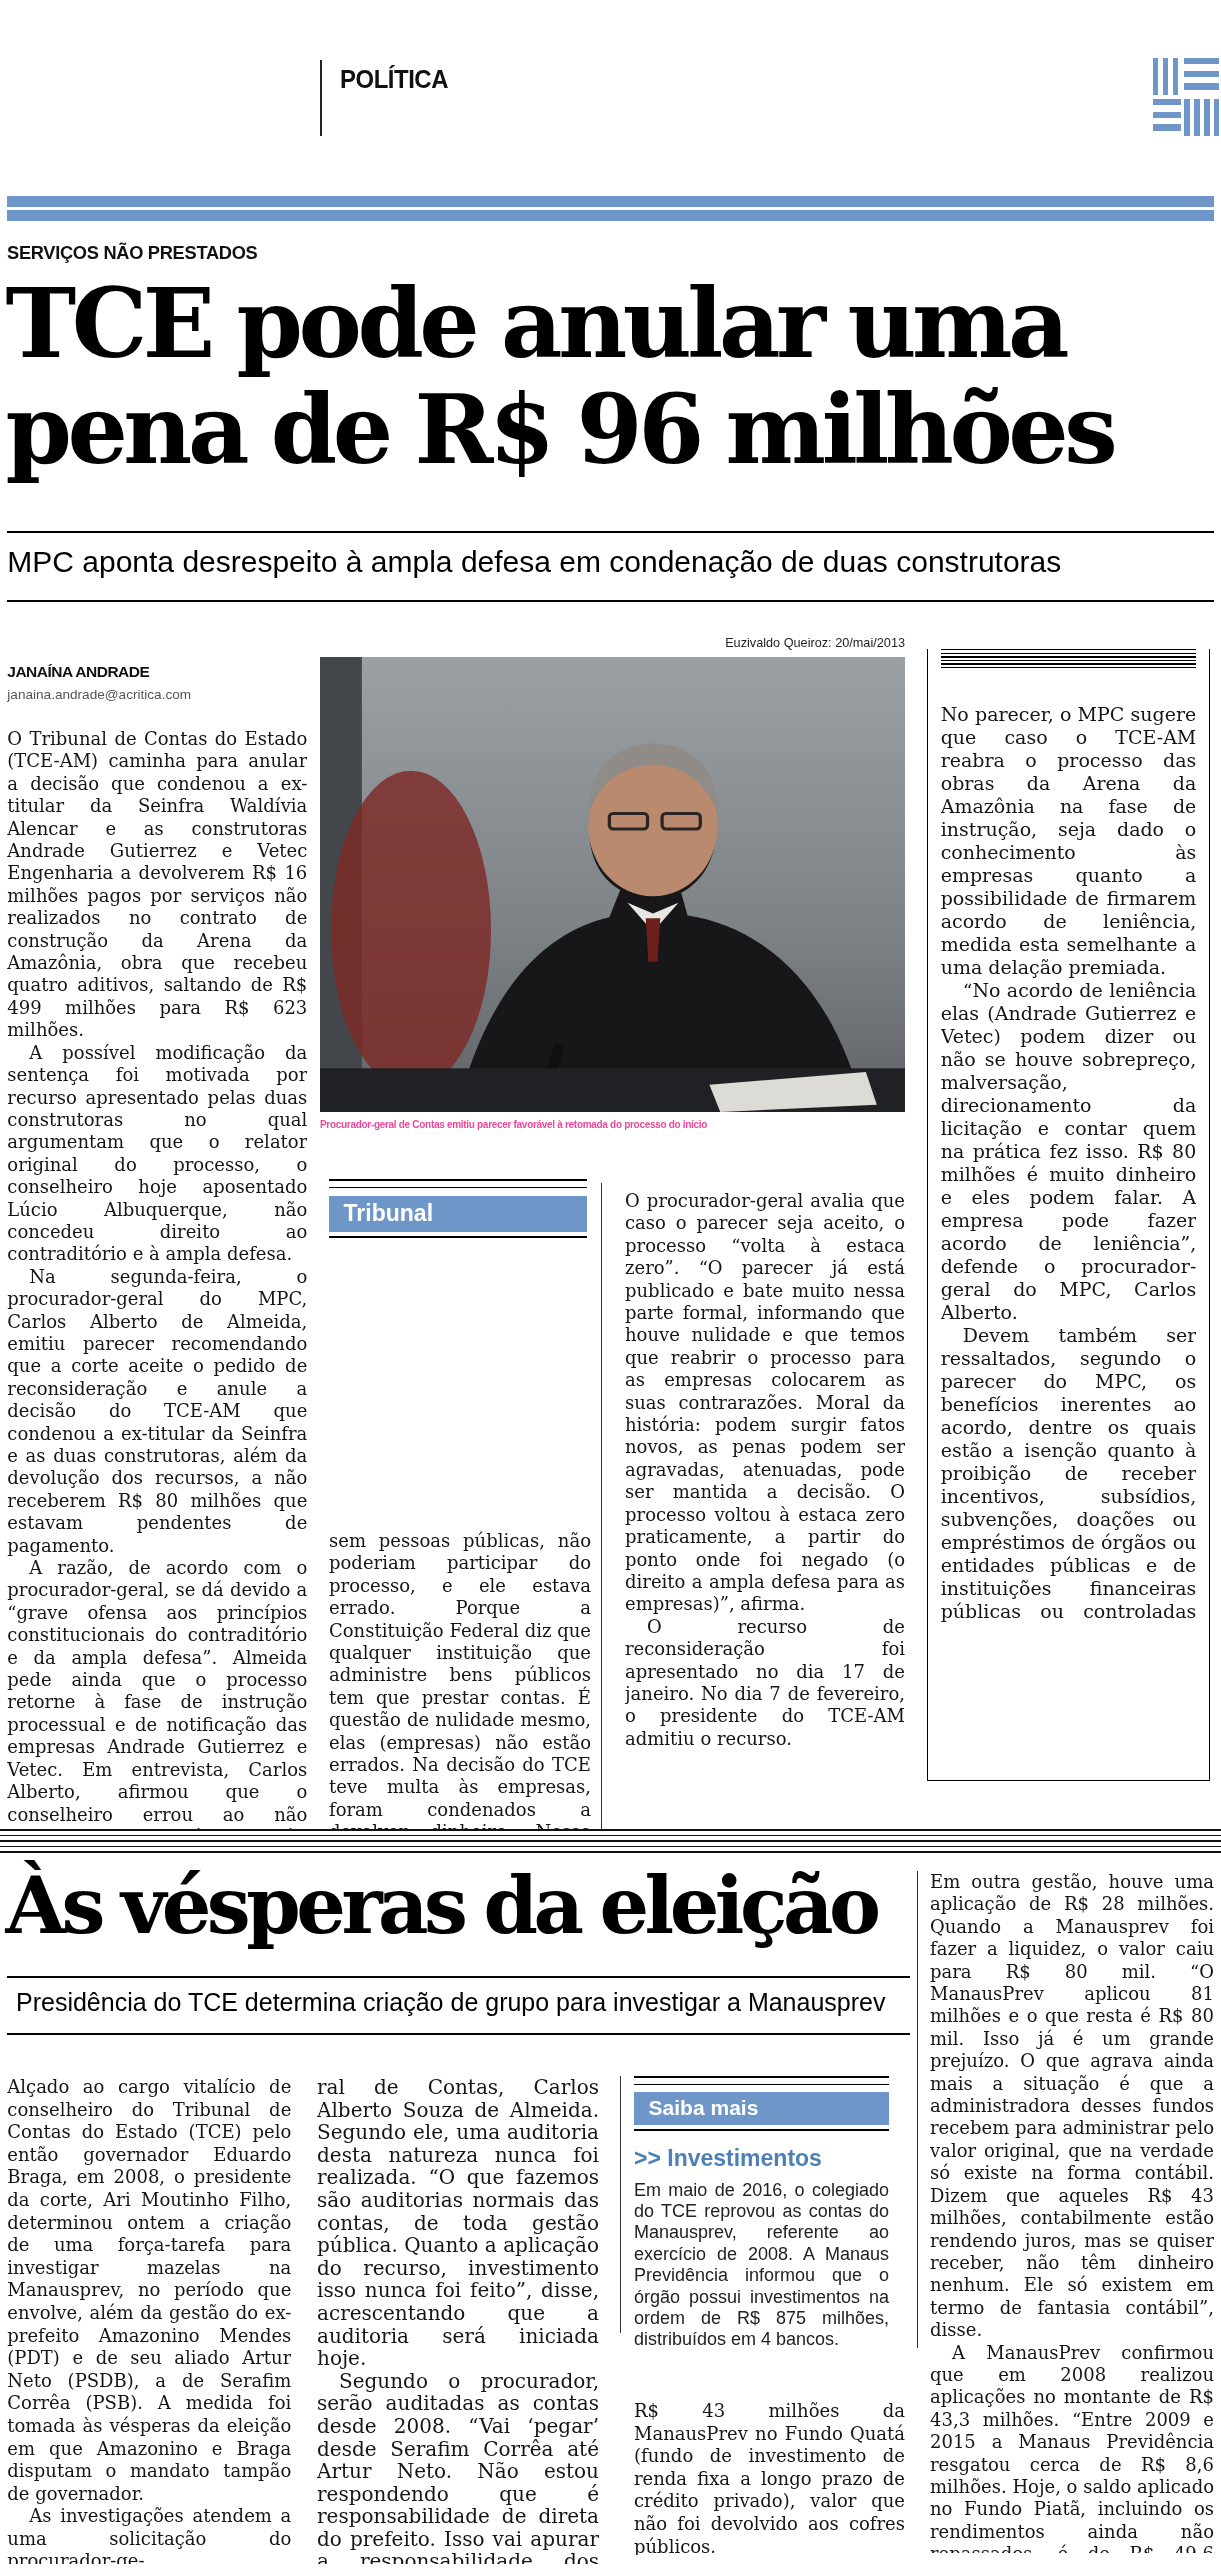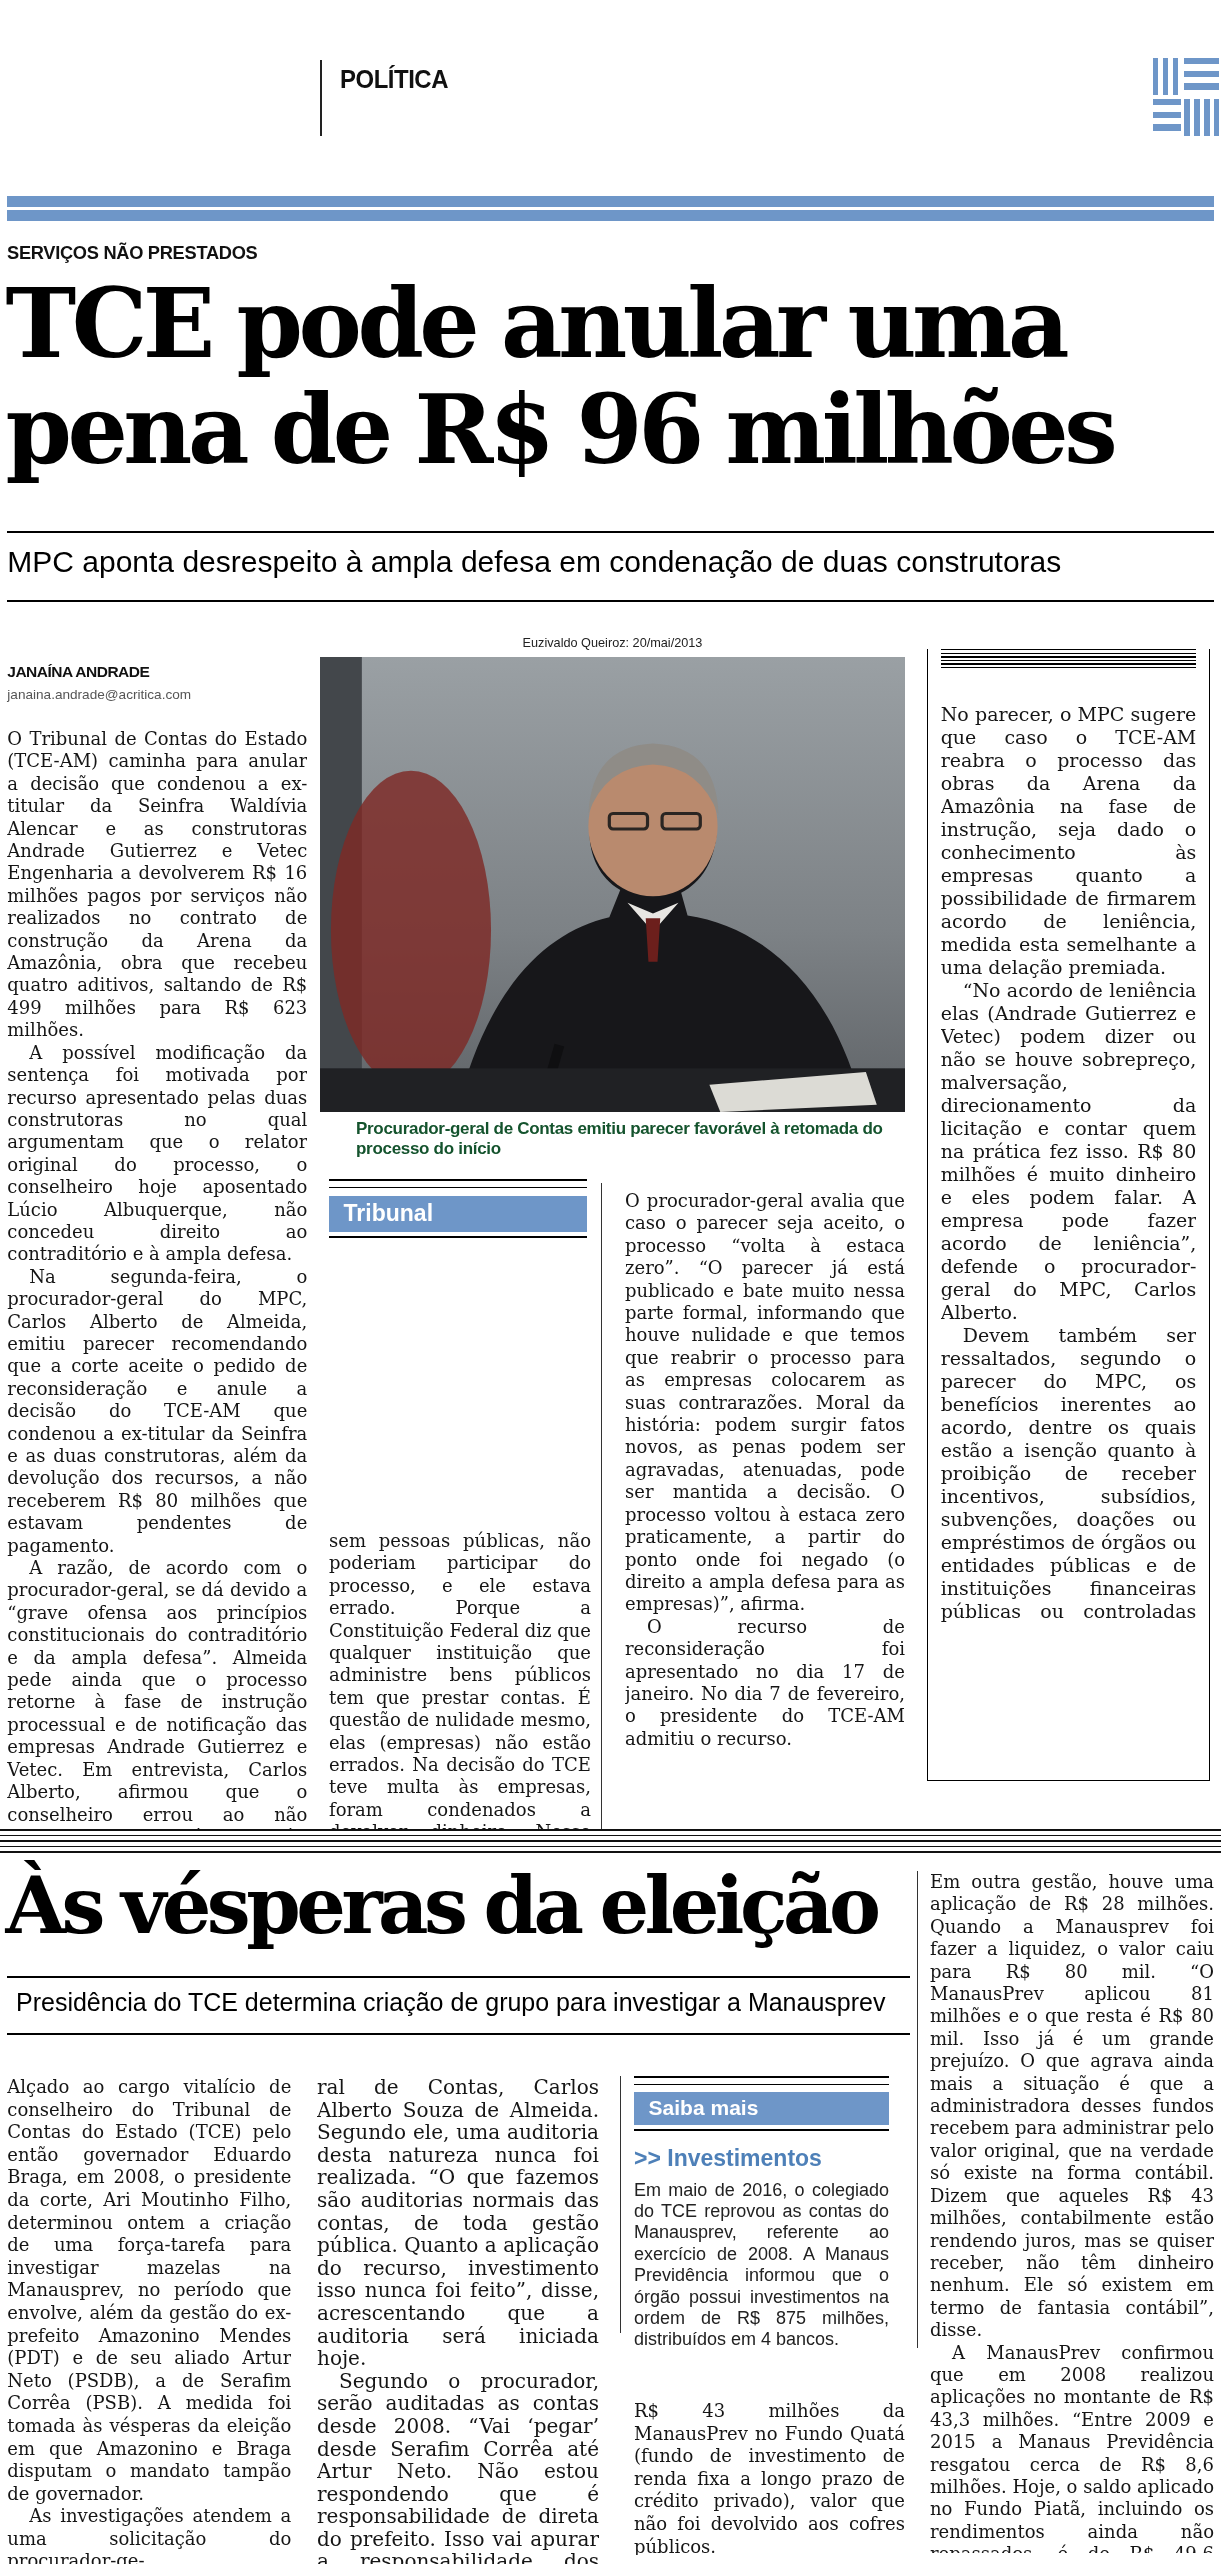--- a/index.html
+++ b/index.html
@@ -28,21 +28,21 @@
   .headline{
     font-family:"DejaVu Serif", serif;font-weight:700;color:#000;
     letter-spacing:-4.5px;word-spacing:-2.7px;line-height:1.12;
   }
   .rule{background:#000;height:1.8px;}
   .thinrule{background:#000;height:1.4px;}
   .dek{font-weight:400;color:#000;}
   .byline-name{font-weight:700;font-size:15.5px;letter-spacing:-0.5px;}
   .byline-mail{font-size:13.6px;color:#555;}
   .credit{font-size:12.7px;color:#222;text-align:right;}
-  .caption{font-weight:700;font-size:17px;letter-spacing:-0.3px;color:#14532d;margin-left:36px;}
+  .caption{font-weight:700;font-size:10px;letter-spacing:-0.3px;color:#ec4899;}
   .dblrule{height:6.4px;border-top:2.3px solid #000;border-bottom:1.4px solid #000;}
   .boxbar{height:36px;background:var(--blue);color:#fff;display:flex;align-items:center;padding-left:14.6px;
           font-weight:700;font-size:23px;}
   .boxbody-bold{font-weight:700;font-size:20.5px;line-height:24.6px;text-align:justify;color:#0d0d0d;}
   .vline{width:1.4px;background:#333;}
   .linestack6{background:repeating-linear-gradient(to bottom,#000 0 1.4px,transparent 1.4px 3.6px);}
   .linestack5{background:repeating-linear-gradient(to bottom,#111 0 1.8px,transparent 1.8px 5.5px);}
   .sidebox{border-left:1.8px solid #000;border-right:1.8px solid #000;border-bottom:1.8px solid #000;
            padding:0 12.7px;box-sizing:border-box;background:#fff;}
   .sidebox h2{font-family:"DejaVu Serif", serif;font-weight:400;font-size:36px;line-height:39px;margin:22px 0 0 0;color:#000;}
@@ -72,21 +72,21 @@
   <div>pena de R$ 96 milhões</div>
 </div>
 
 <div class="abs rule" style="left:7.3px;top:531px;width:1207px;"></div>
 <div class="abs sans dek" style="left:7.3px;top:545px;width:1207px;font-size:30px;">MPC aponta desrespeito à ampla defesa em condenação de duas construtoras</div>
 <div class="abs rule" style="left:7.3px;top:600px;width:1207px;"></div>
 
 <div class="abs sans byline-name" style="left:7.3px;top:663px;">JANAÍNA ANDRADE</div>
 <div class="abs sans byline-mail" style="left:7.3px;top:687px;text-align:center;">janaina.andrade@acritica.com</div>
 
-<div class="abs sans credit" style="left:320px;top:636px;width:585px;text-align:center;">Euzivaldo Queiroz: 20/mai/2013</div>
+<div class="abs sans credit" style="left:320px;top:636px;width:585px;">Euzivaldo Queiroz: 20/mai/2013</div>
 <div class="abs" style="left:320px;top:657px;width:585px;height:455px;">
   <svg width="585" height="455" viewBox="0 0 643 500" preserveAspectRatio="none">
     <defs>
       <linearGradient id="bg" x1="0" y1="0" x2="0" y2="1">
         <stop offset="0" stop-color="#9aa0a4"></stop>
           <stop offset="0.6" stop-color="#7d8286"></stop>
           <stop offset="1" stop-color="#5f6367"></stop>
       </linearGradient>
     </defs>
     <rect width="643" height="500" fill="url(#bg)"></rect>

